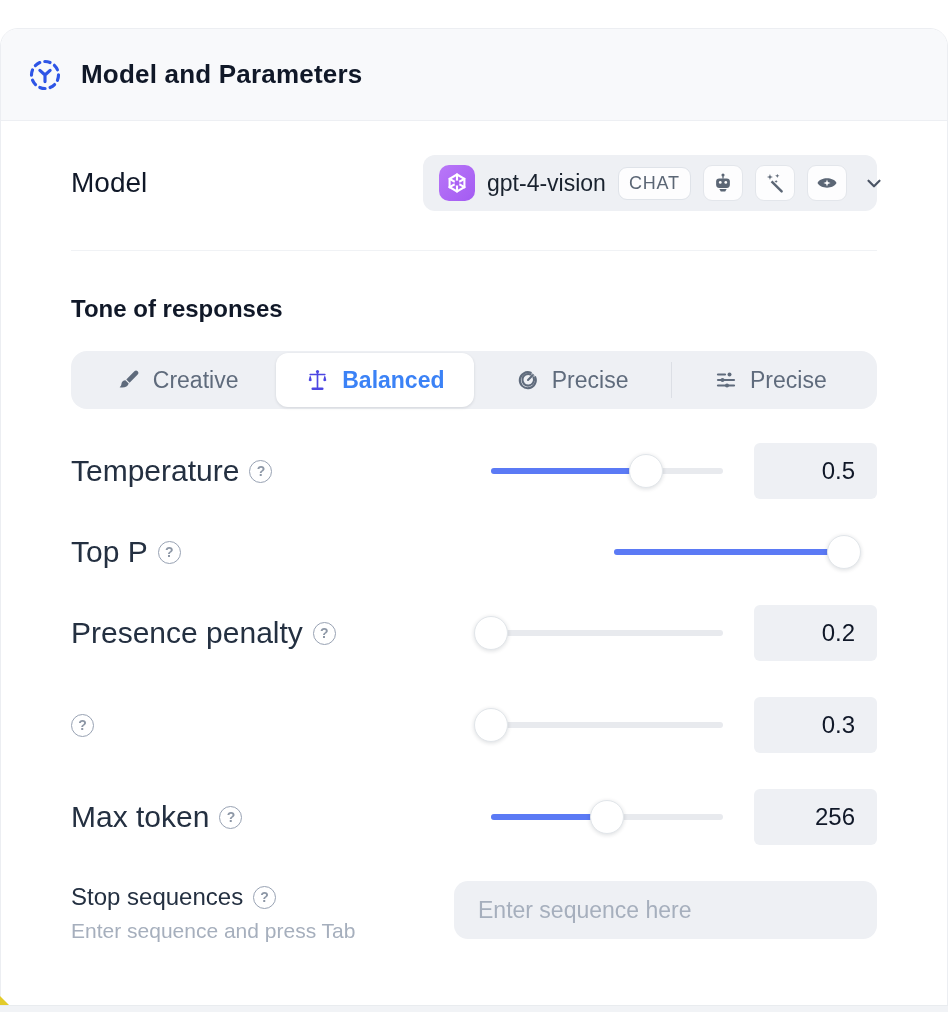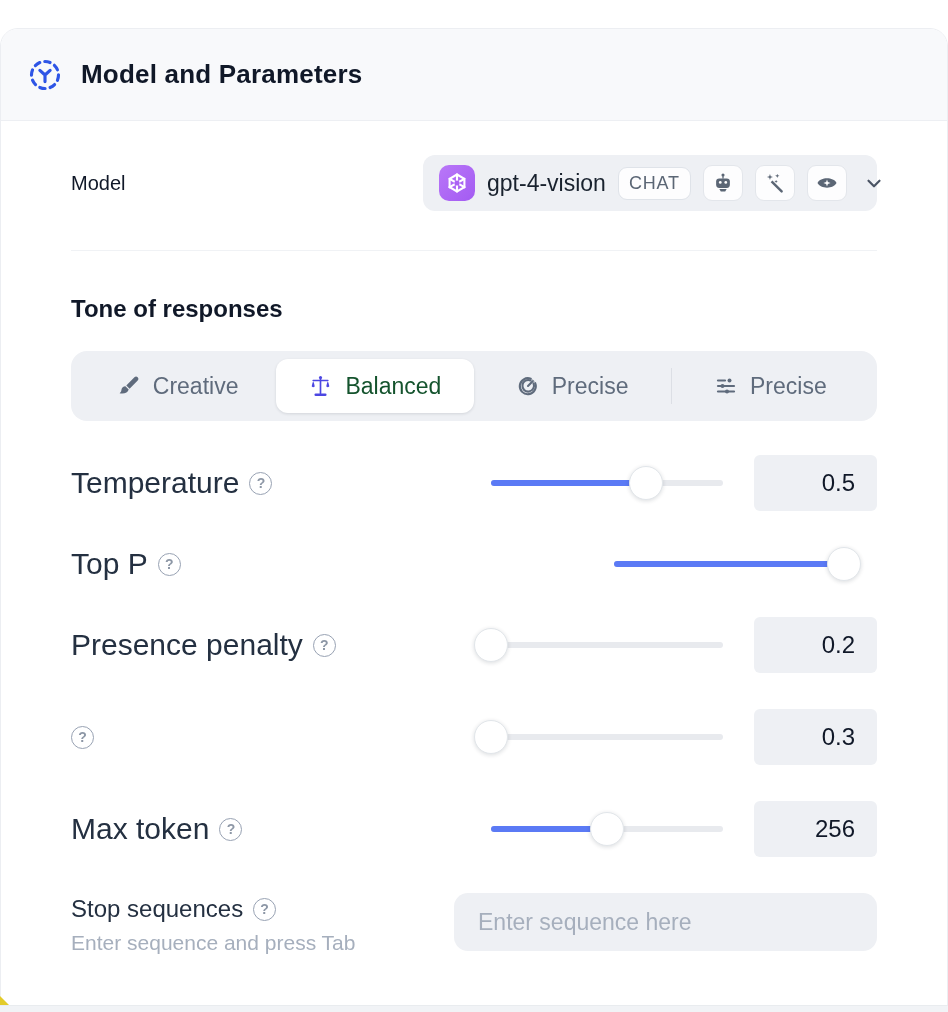--- a/index.html
+++ b/index.html
@@ -16,42 +16,42 @@
 
   
   .header { height:92px; background:#f8f9fb; border-bottom:1px solid #edeff3;
     display:flex; align-items:center; padding:0 26px; gap:18px; }
   .header-title { font-size:26px; font-weight:700; color:#101828; letter-spacing:.2px; }
 
   .content { padding:0 70px; }
 
   
   .model-row { margin-top:34px; display:flex; align-items:center; justify-content:space-between; }
-  .field-label { font-size:20px; color:#101828; font-weight:500; }
+  .field-label { font-size:28px; color:#101828; font-weight:500; }
   .model-select { width:454px; height:56px; background:#eef0f4; border-radius:12px;
     display:flex; align-items:center; padding:0 16px; gap:12px; cursor:pointer; }
   .provider-avatar { width:36px; height:36px; border-radius:10px;
     background:linear-gradient(135deg,#b977f8,#a35bf2); display:flex; align-items:center; justify-content:center; flex:0 0 auto; }
   .model-name { font-size:23px; color:#19222e; font-weight:500; white-space:nowrap; }
   .type-badge { background:#fdfdfe; border:1px solid #dfe3e9; border-radius:9px;
     padding:5px 10px; font-size:18px; color:#5b6675; letter-spacing:.8px; font-weight:500; }
   .cap-badge { background:#fdfdfe; border:1px solid #e3e6eb; border-radius:9px;
     width:40px; height:36px; display:flex; align-items:center; justify-content:center; flex:0 0 auto; }
   .chevron { margin-left:4px; display:flex; align-items:center; }
 
   .divider { height:1px; background:#f0f2f5; margin-top:39px; }
 
   .section-heading { margin-top:44px; font-size:24px; font-weight:600; color:#101828; }
 
   
-  .tab-bar { margin-top:28px; height:70px; background:#eef0f4; border-radius:16px;
+  .tab-bar { margin-top:28px; height:58px; background:#eef0f4; border-radius:16px;
     display:flex; align-items:center; padding:8px; }
   .tab { flex:1; height:54px; display:flex; align-items:center; justify-content:center;
     gap:12px; font-size:23px; font-weight:500; color:#5f6b7c; cursor:pointer; border-radius:12px; }
-  .tab.active { background:#ffffff; color:#14532d; font-weight:400;
+  .tab.active { background:#ffffff; color:#3b82f6; font-weight:700;
     box-shadow:0 1px 3px rgba(16,24,40,.12); }
   .tab-divider { width:1px; height:36px; background:#dcdfe5; }
 
   
   .params { margin-top:34px; }
   .param-row { display:flex; align-items:center; margin-bottom:36px; }
   .param-label-wrap { flex:1; display:flex; align-items:center; gap:10px; }
   .param-label { font-size:30px; color:#243041; }
   .help-icon { width:23px; height:23px; border-radius:50%; border:1.6px solid #98a2b3;
     color:#8d97a6; font-size:14px; font-weight:700; display:flex; align-items:center;

